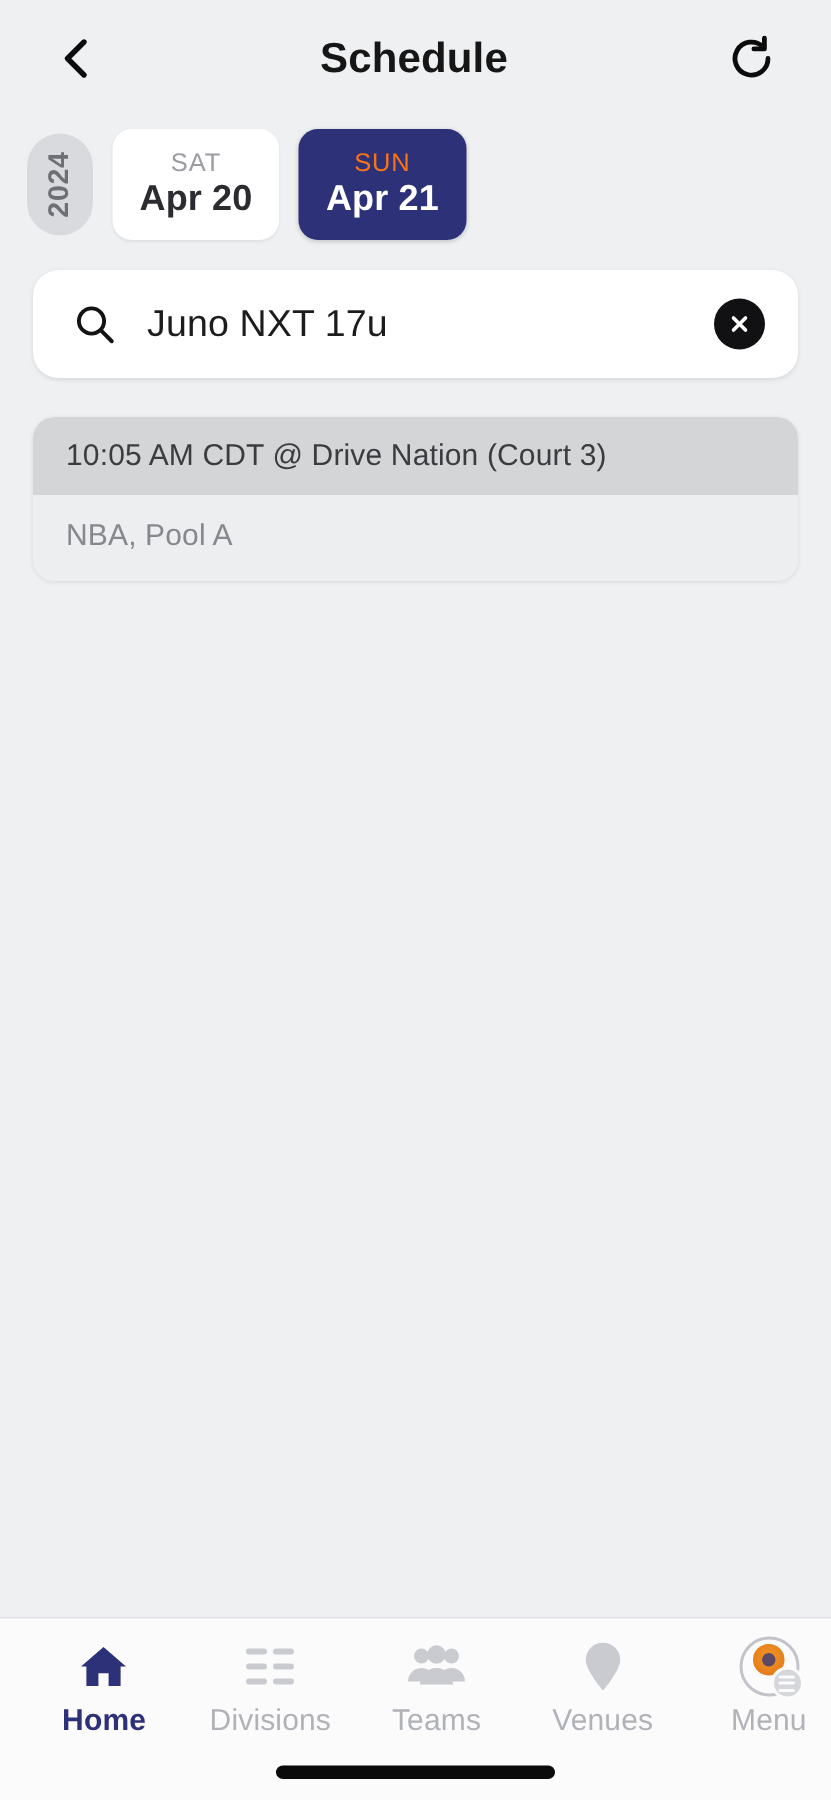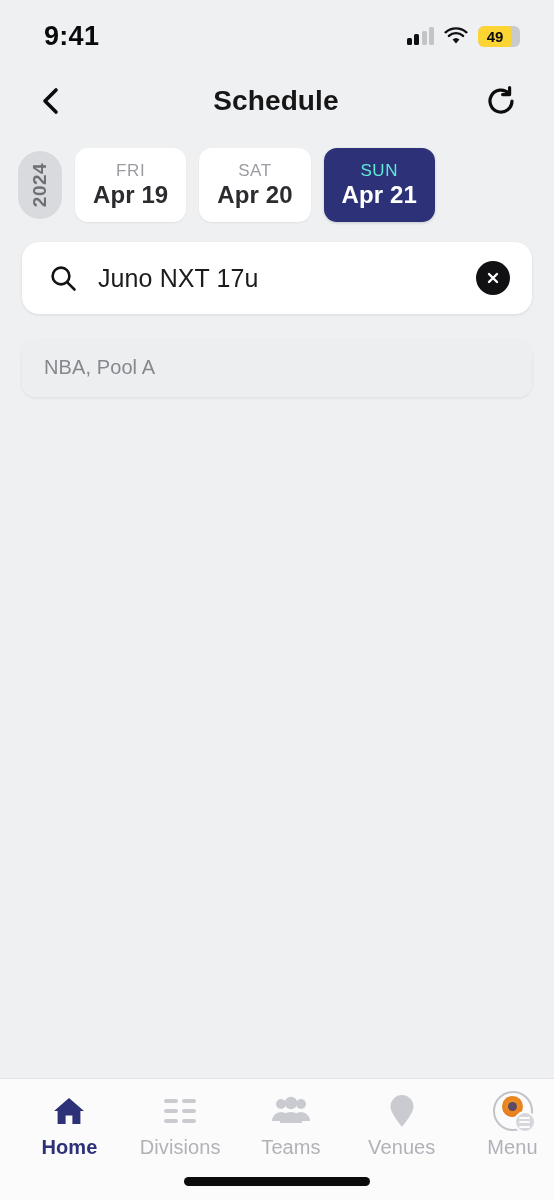--- a/index.html
+++ b/index.html
@@ -140,21 +140,21 @@
     line-height: 1.25;
   }
   .date-chip .dt {
     font-size: 24px;
     font-weight: 700;
     color: #2c2c30;
     letter-spacing: 0.1px;
     line-height: 1.2;
   }
   .date-chip.active { background: #2c3178; box-shadow: 0 1px 3px rgba(16,24,40,0.18); }
-  .date-chip.active .dow { color: #5eead4; }
+  .date-chip.active .dow { color: #f97316; }
   .date-chip.active .dt { color: #ffffff; }
 
   
   .search-wrap { padding: 12px 22px 0 22px; flex: 0 0 auto; }
   .searchbar {
     height: 72px;
     background: #fff;
     border-radius: 17px;
     display: flex;
     align-items: center;
@@ -312,66 +312,39 @@
     justify-content: center;
     gap: 2.5px;
   }
   .menu-badge i { display: block; width: 11px; height: 2px; background: #fbfbfc; border-radius: 1px; }
 </style>
 </head>
 <body>
 
 <div class="phone">
 
-  <div class="statusbar">
-    <div class="status-time">9:41</div>
-    <div class="status-right">
-      <div class="signal">
-        <i></i>
-          <i></i>
-          <i></i>
-          <i></i>
-      </div>
-      <div class="wifi">
-        <svg width="24" height="18" viewBox="0 0 24 18">
-          <path d="M12 16.4 L8.6 12.6 a5.1 5.1 0 0 1 6.8 0 Z" fill="#111"></path>
-          <path d="M4.9 8.9 a10.6 10.6 0 0 1 14.2 0" stroke="#111" stroke-width="2.4" fill="none" stroke-linecap="round"></path>
-          <path d="M1.6 5.3 a15.6 15.6 0 0 1 20.8 0" stroke="#111" stroke-width="2.4" fill="none" stroke-linecap="round"></path>
-        </svg>
-      </div>
-      <div class="battery">
-        <div class="fill"></div>
-        <div class="lvl">49</div>
-
-      </div>
-    </div>
-  </div>
 
   <div class="navbar">
     <div class="icon-btn">
       <svg width="26" height="30" viewBox="0 0 26 30">
         <path d="M18 4 L7 15 L18 26" stroke="#0c0c0c" stroke-width="3.6" fill="none" stroke-linecap="round" stroke-linejoin="round"></path>
       </svg>
     </div>
     <div class="nav-title">Schedule</div>
     <div class="icon-btn">
       <svg width="32" height="32" viewBox="0 0 32 32">
         <path d="M27 16a11 11 0 1 1-3.3-7.8" stroke="#0c0c0c" stroke-width="3.2" fill="none" stroke-linecap="round"></path>
         <path d="M24.6 2.5 L24.6 9.6 L17.6 9.6" stroke="#0c0c0c" stroke-width="3.2" fill="none" stroke-linecap="round" stroke-linejoin="round"></path>
       </svg>
     </div>
   </div>
 
   <div class="datestrip">
     <div class="year-pill">
       <span>2024</span>
-    </div>
-    <div class="date-chip">
-      <div class="dow">FRI</div>
-      <div class="dt">Apr 19</div>
     </div>
     <div class="date-chip">
       <div class="dow">SAT</div>
       <div class="dt">Apr 20</div>
     </div>
     <div class="date-chip active">
       <div class="dow">SUN</div>
       <div class="dt">Apr 21</div>
     </div>
   </div>
@@ -386,20 +359,21 @@
       <div class="clear-btn">
         <svg width="16" height="16" viewBox="0 0 16 16">
           <path d="M4 4 L12 12 M12 4 L4 12" stroke="#fff" stroke-width="2.4" stroke-linecap="round"></path>
         </svg>
       </div>
     </div>
   </div>
 
   <div class="content">
     <div class="game-card">
+      <div class="game-head">10:05 AM CDT @ Drive Nation (Court 3)</div>
       <div class="game-foot">NBA, Pool A</div>
     </div>
   </div>
 
   <div class="tabbar">
     <div class="tab active">
       <div class="ico">
         <svg width="34" height="32" viewBox="0 0 34 32">
           <path d="M17 3 L32 16 L28.4 16 L28.4 29 L20.4 29 L20.4 20.5 L13.6 20.5 L13.6 29 L5.6 29 L5.6 16 L2 16 Z" fill="#2c3178"></path>
         </svg>

